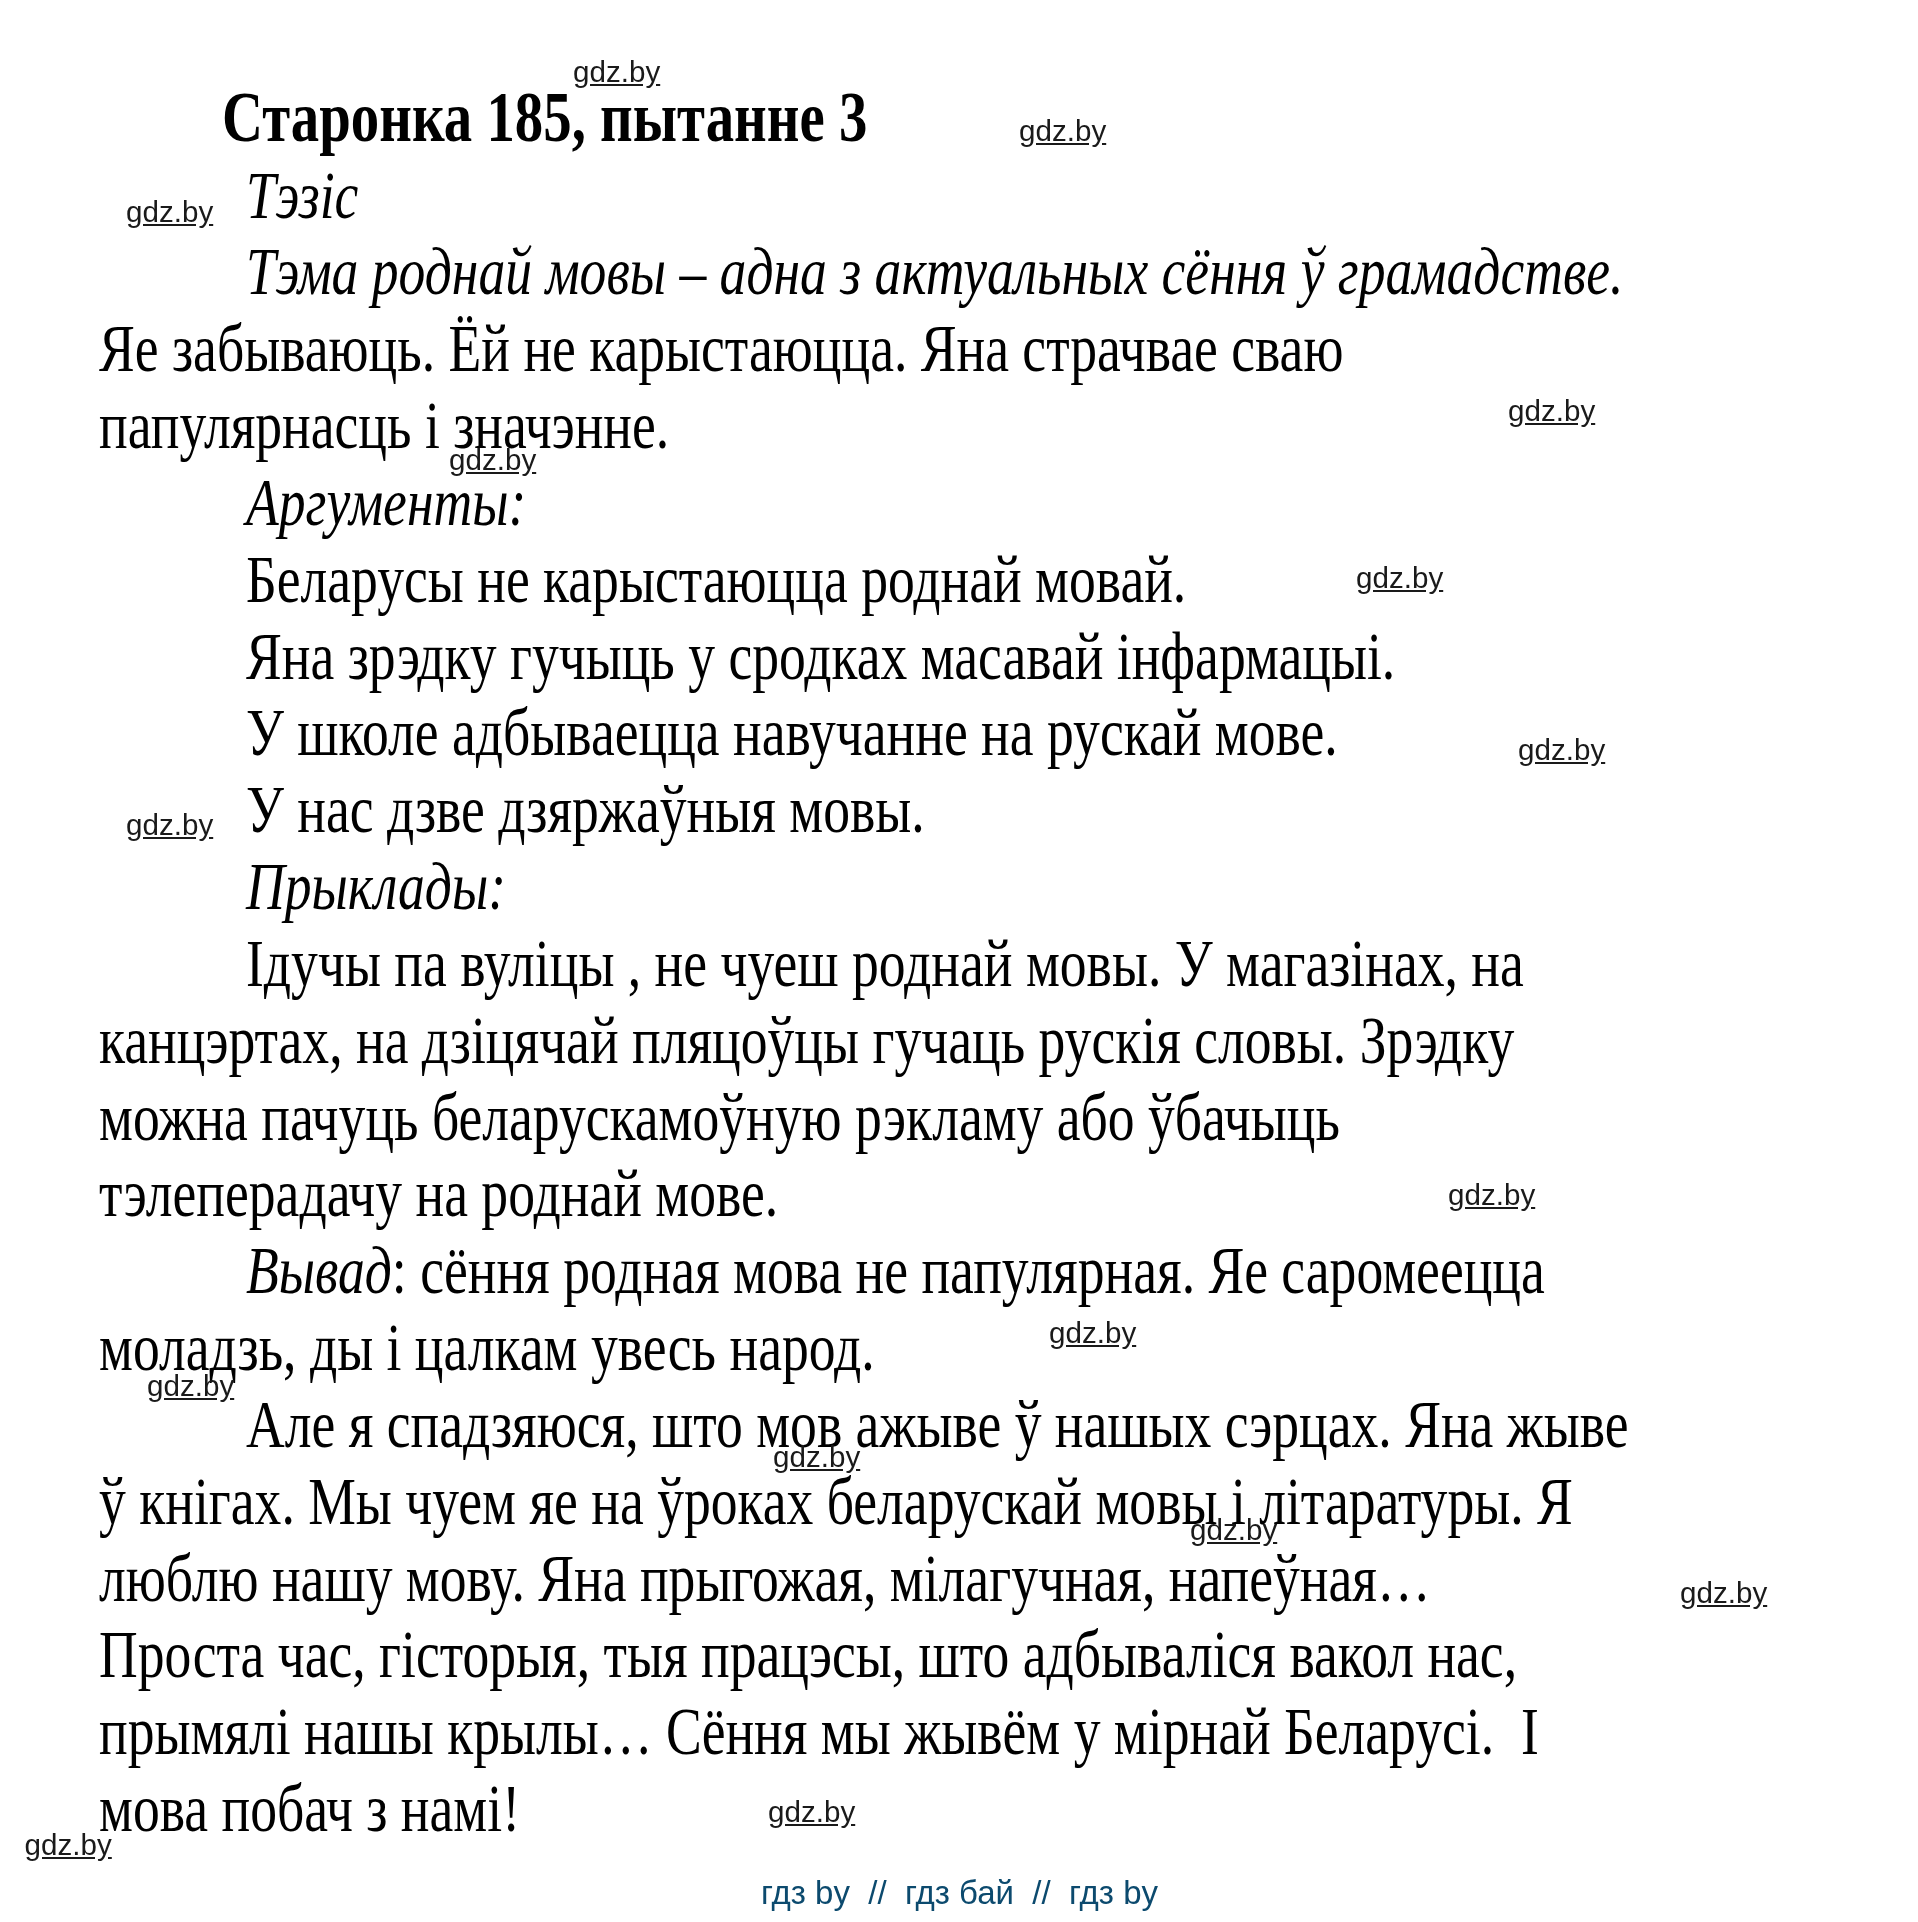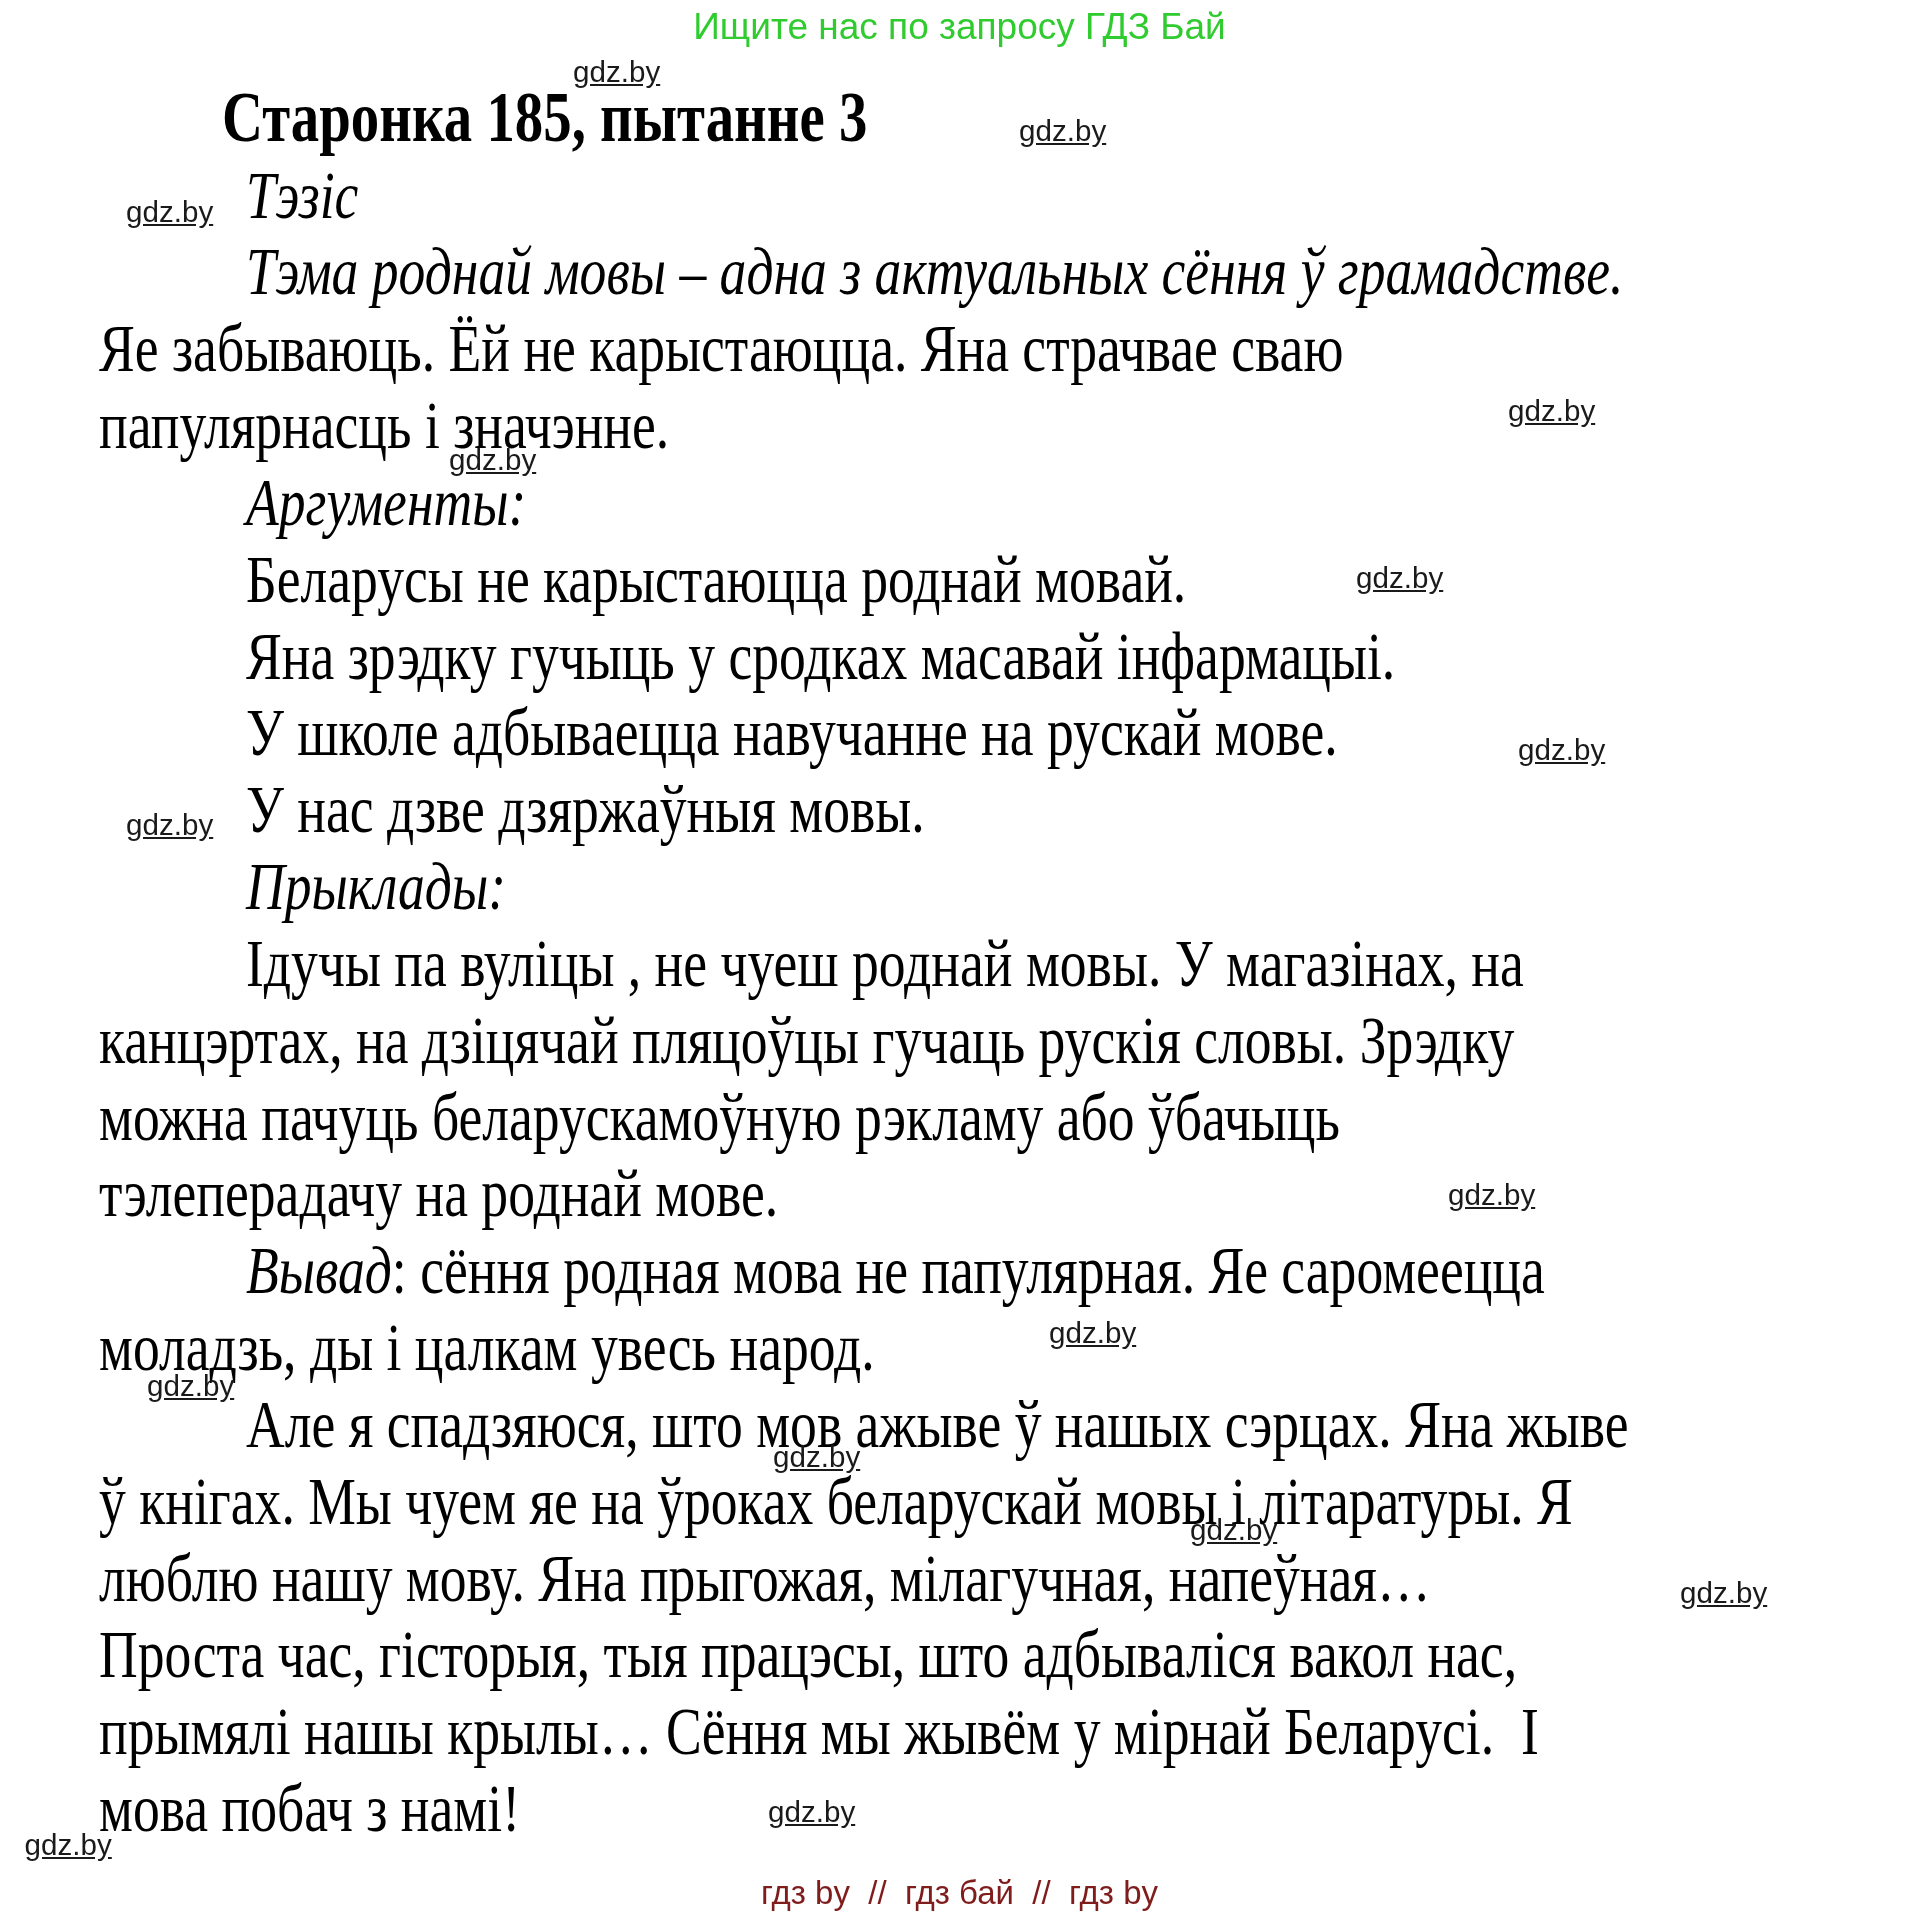--- a/index.html
+++ b/index.html
@@ -50,30 +50,29 @@
     white-space: pre;
     text-decoration: underline;
   }
   .site-footer {
     position: absolute;
     top: 1874px; left: 0;
     width: 100%;
     text-align: center;
     font-family: "Liberation Sans", sans-serif;
     font-size: 33px;
-    color: #7f1d1d;
+    color: #0c4a6e;
     white-space: pre;
   }
 </style>
 </head>
 <body>
 
 <div class="page">
 
-  <div class="promo-header">Ищите нас по запросу ГДЗ Бай</div>
 
   <div class="doc-title">Старонка 185, пытанне 3</div>
 
   <div class="line it" style="left:246px; top:160px;">Тэзіс</div>
   <div class="line it" style="left:246px; top:236px;">Тэма роднай мовы – адна з актуальных сёння ў грамадстве.</div>
   <div class="line" style="left:99px; top:313px;">Яе забываюць. Ёй не карыстаюцца. Яна страчвае сваю</div>
   <div class="line" style="left:99px; top:390px;">папулярнасць і значэнне.</div>
   <div class="line it" style="left:246px; top:467px;">Аргументы:</div>
   <div class="line" style="left:246px; top:544px;">Беларусы не карыстаюцца роднай мовай.</div>
   <div class="line" style="left:246px; top:621px;">Яна зрэдку гучыць у сродках масавай інфармацыі.</div>

